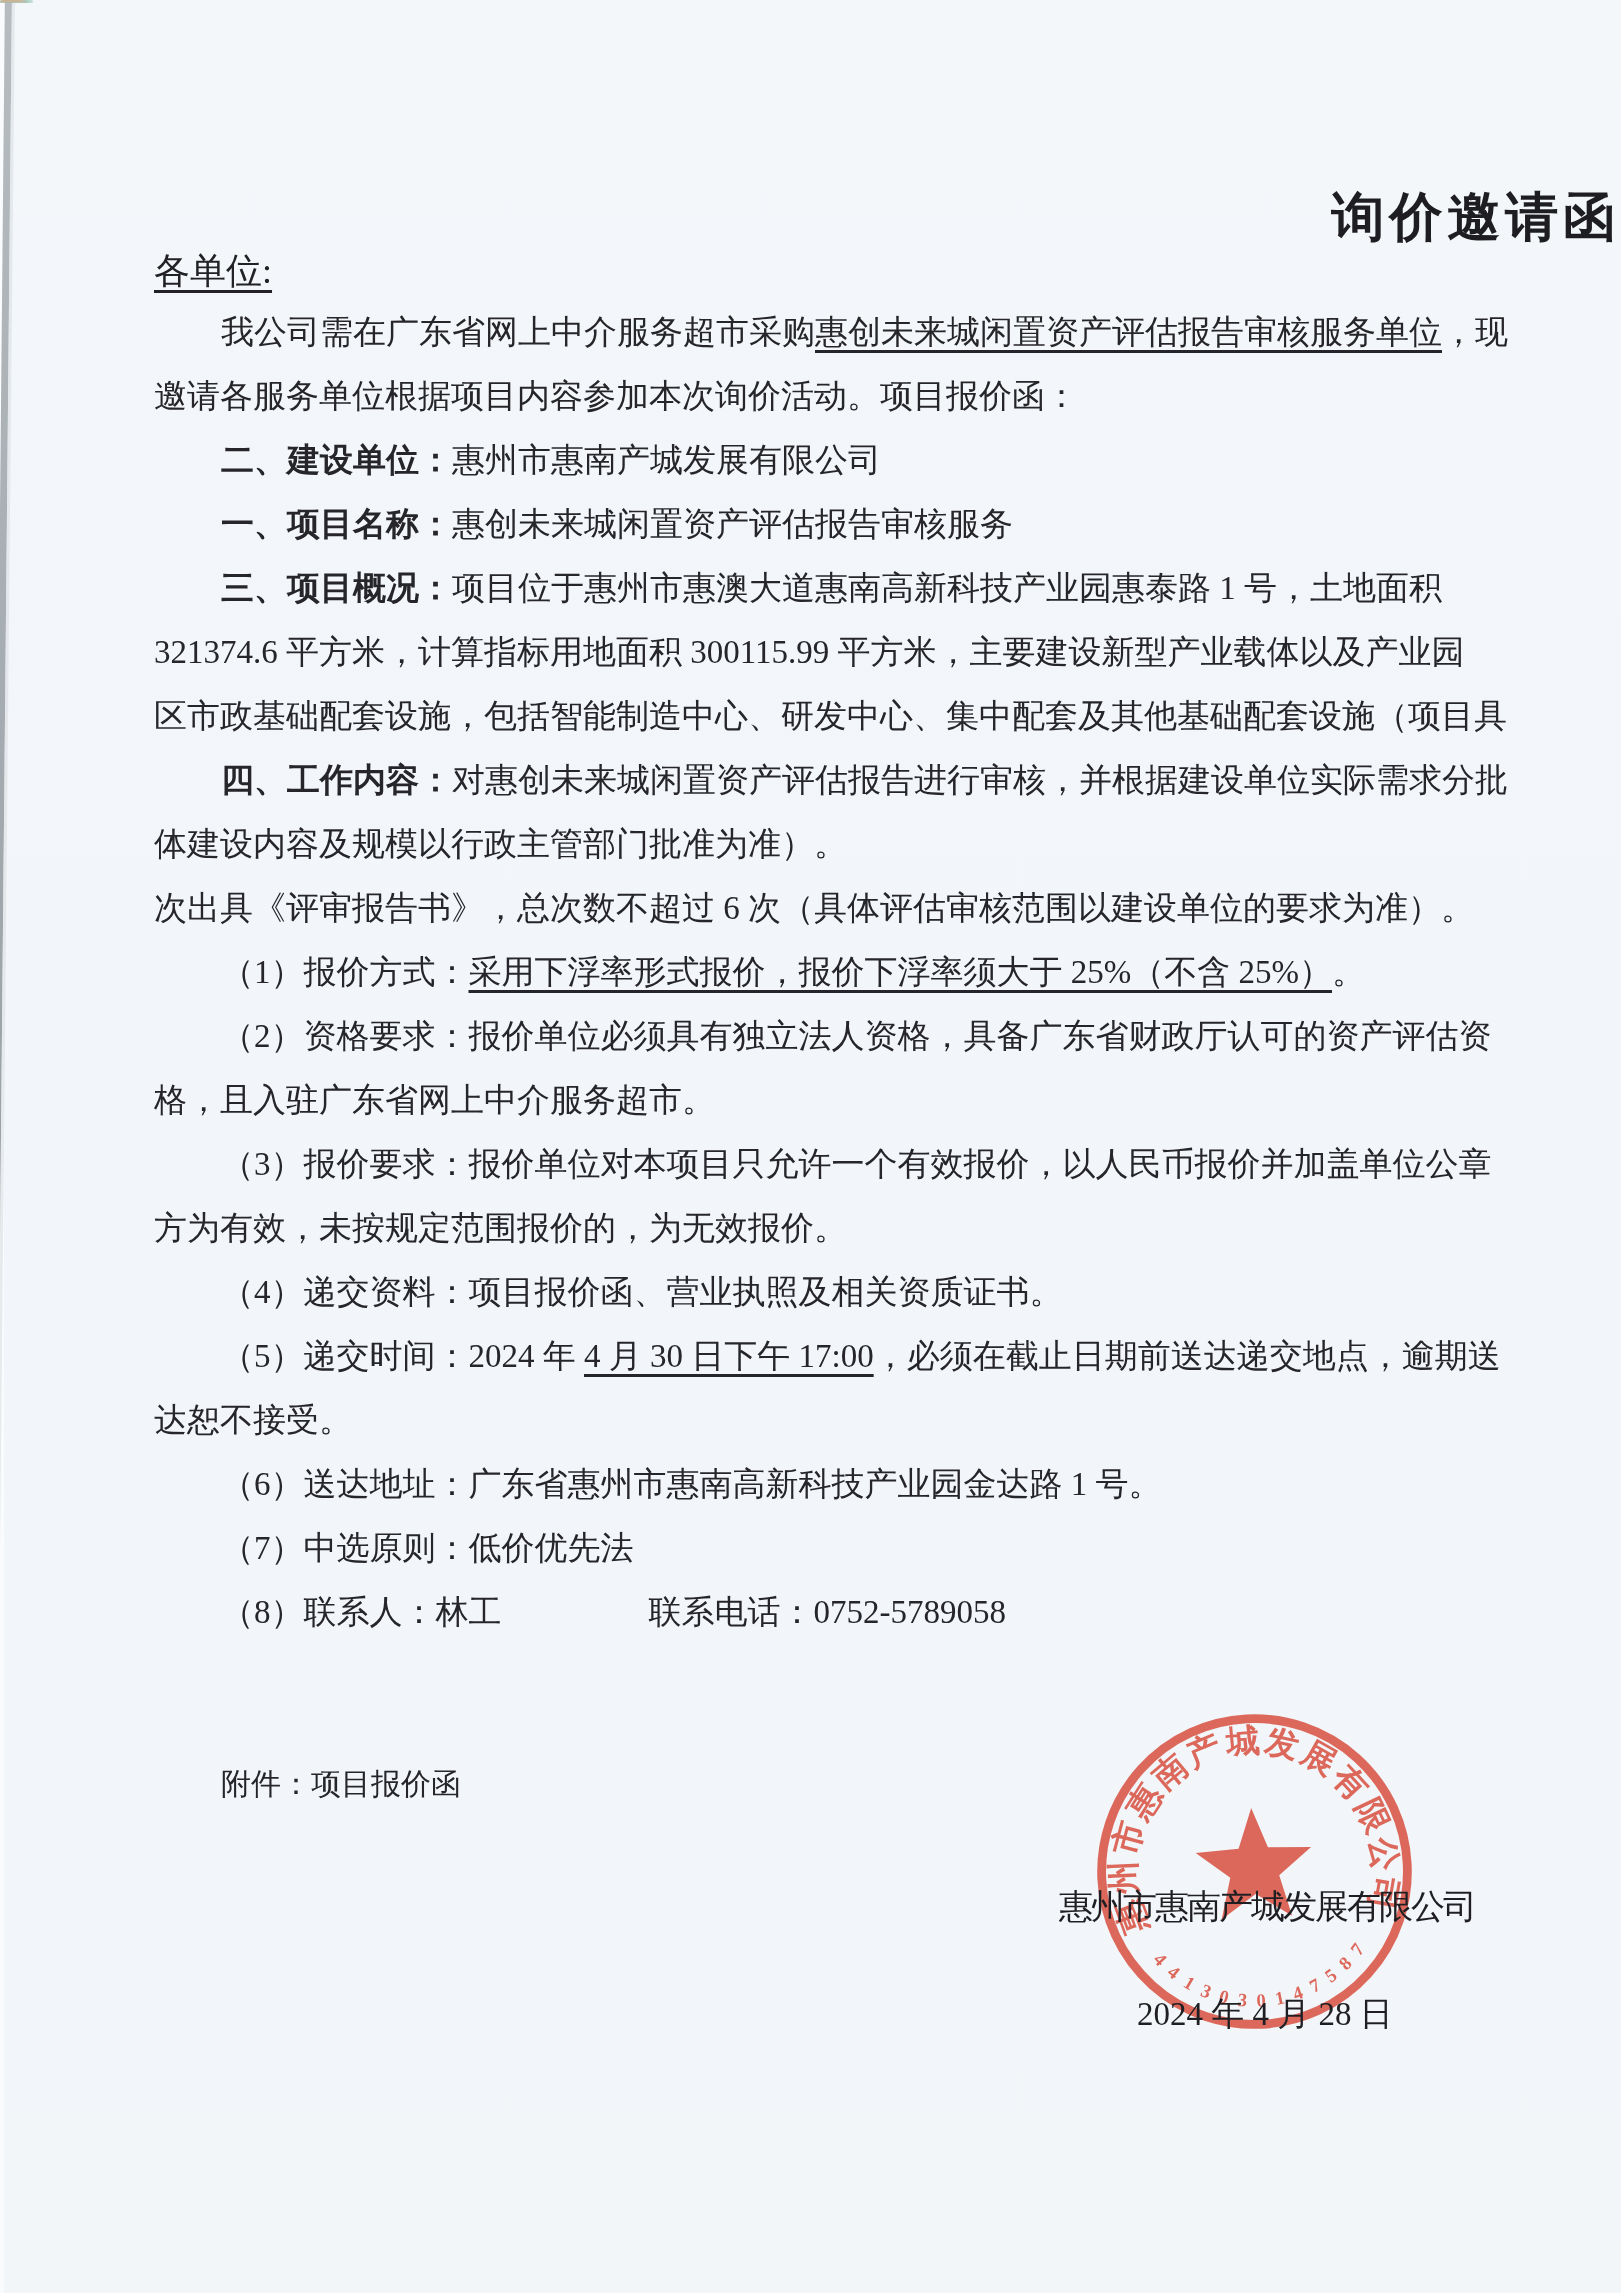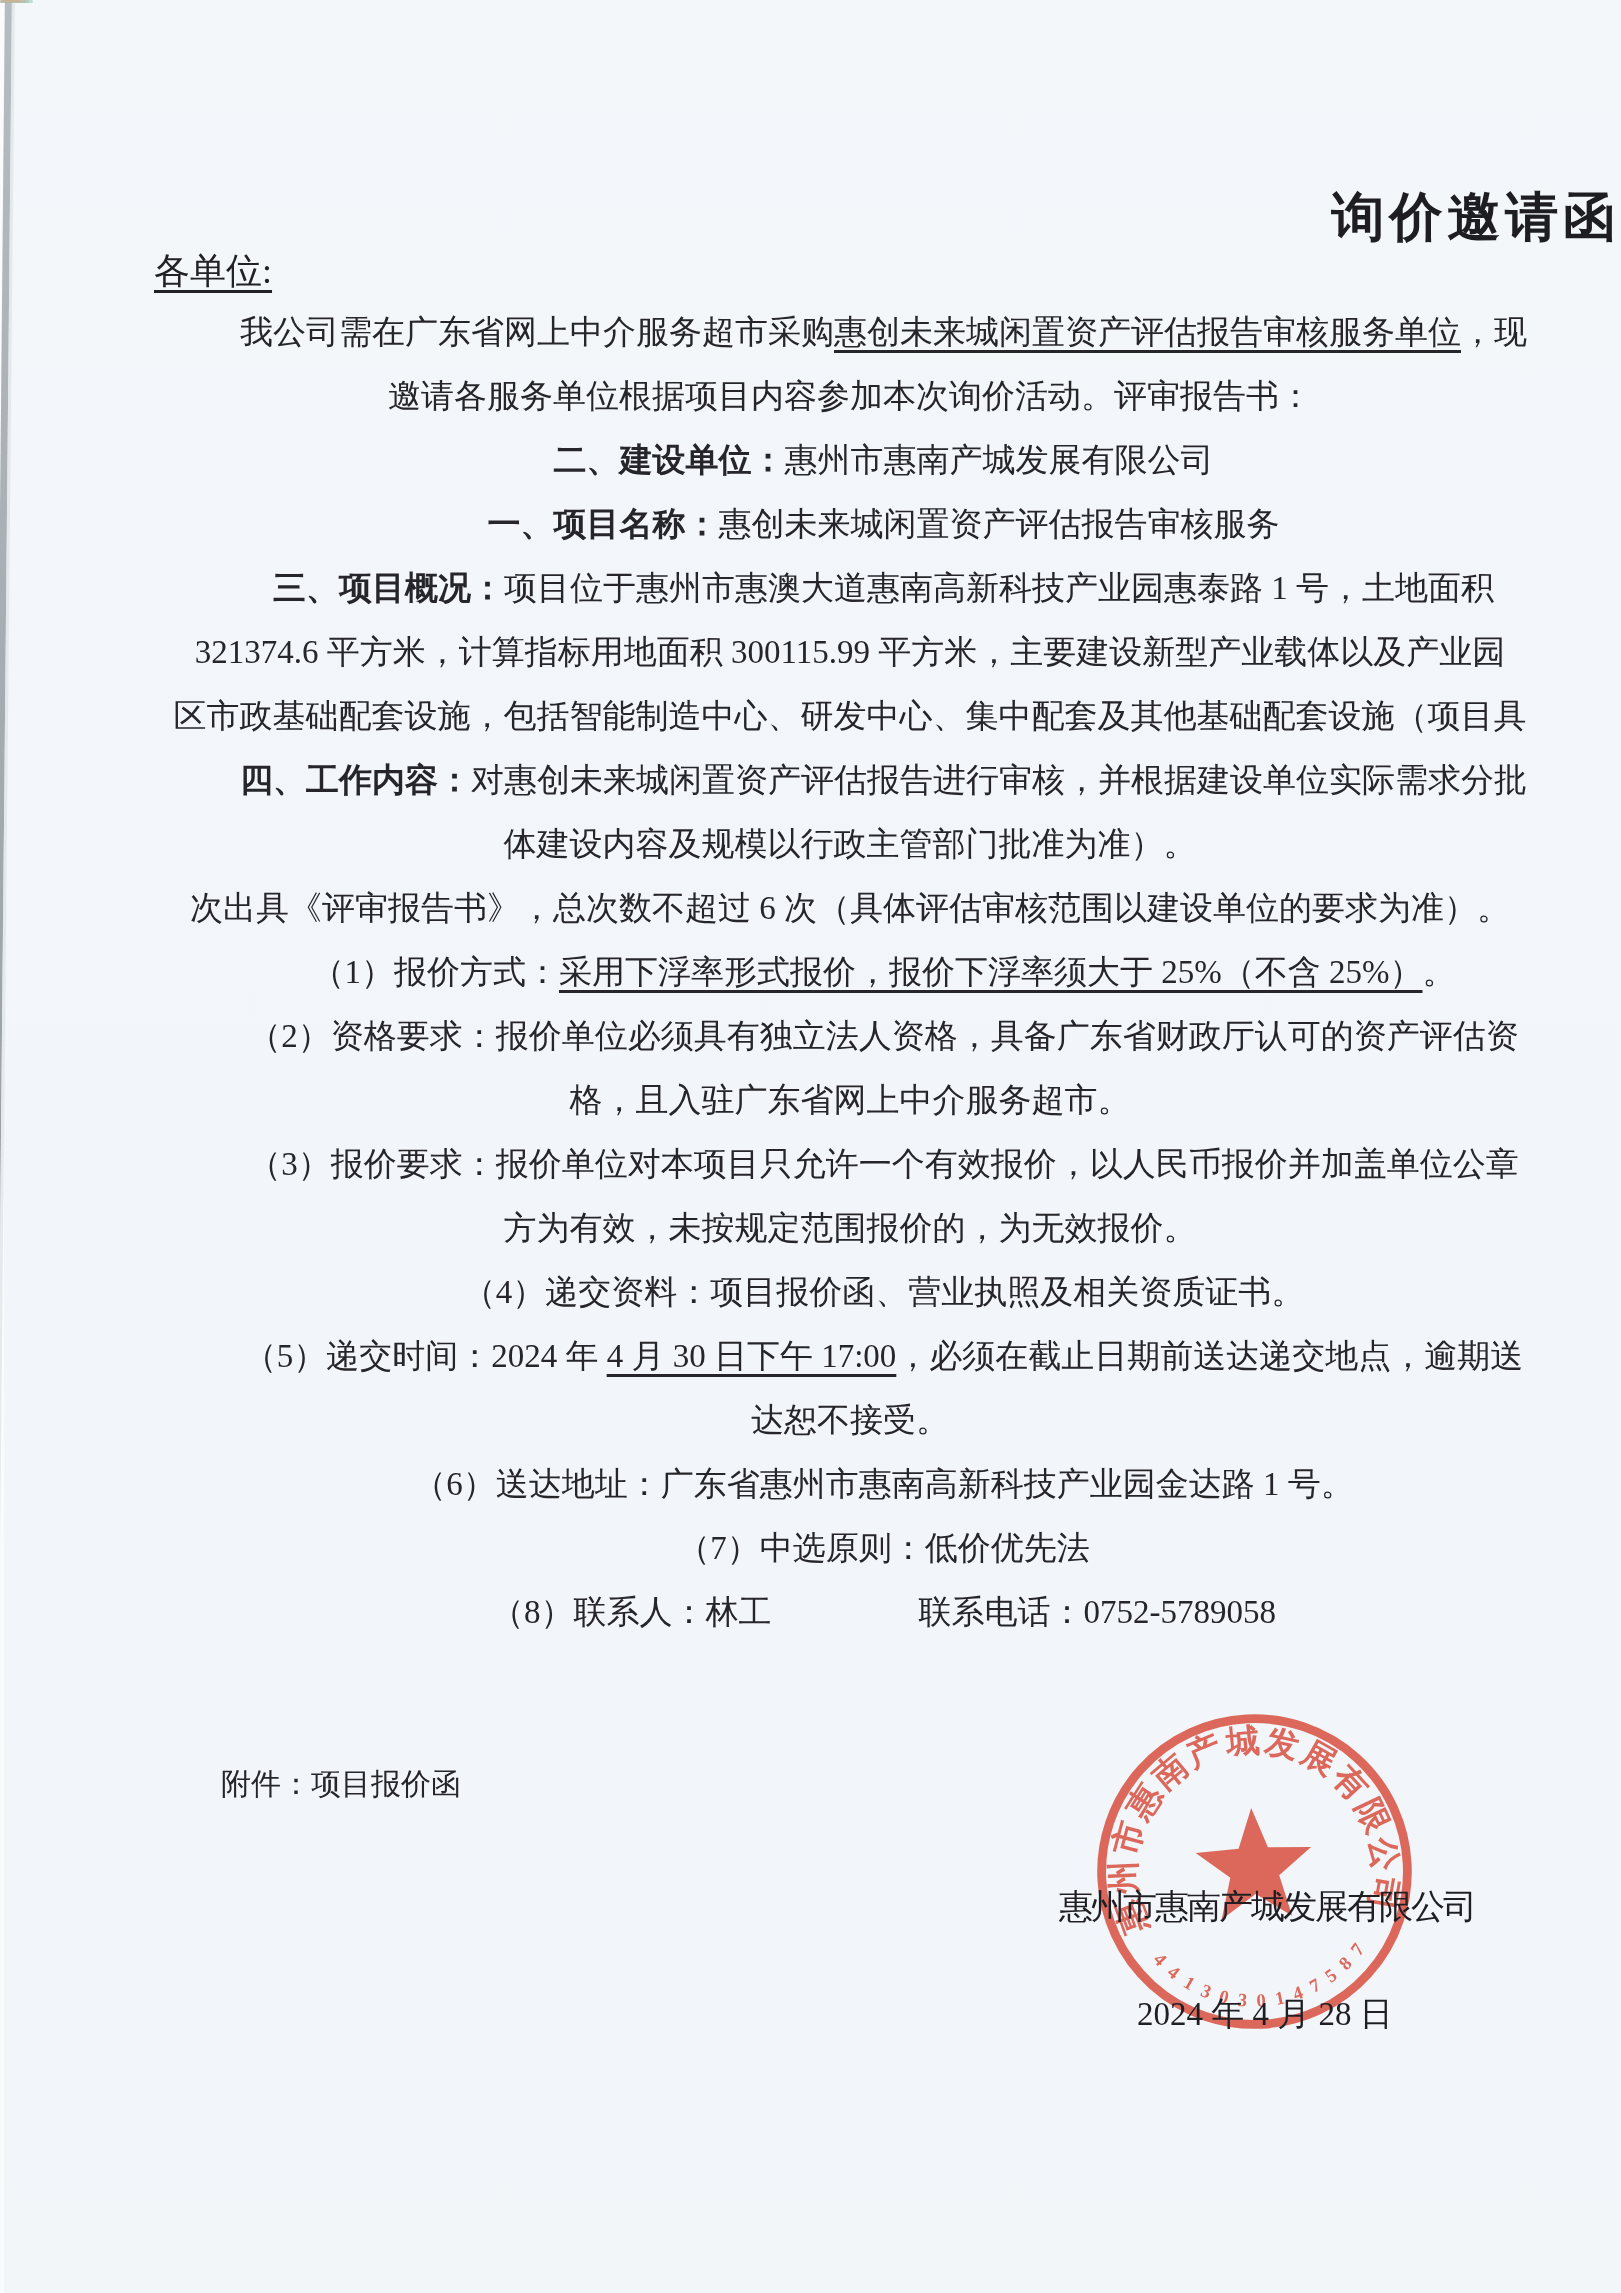--- a/index.html
+++ b/index.html
@@ -32,21 +32,21 @@
     font-size:53px;font-weight:700;letter-spacing:4.9px;color:#1e1e22;
   }
   .salutation{
     position:absolute;left:154px;top:247px;font-size:36px;color:#222226;
     text-decoration:underline;text-underline-offset:6.9px;text-decoration-thickness:2.5px;
   }
   .bodytext{
     position:absolute;left:154px;top:300px;width:1392px;
     font-size:33px;line-height:64px;color:#26262a;
   }
-  .line{height:64px;white-space:nowrap;text-align:center;}
+  .line{height:64px;white-space:nowrap;}
   .ind{padding-left:67px;}
   .b{font-weight:700;font-family:"Liberation Sans","DejaVu Sans",sans-serif;}
   .u{text-decoration:underline;text-underline-offset:6.9px;text-decoration-thickness:2.5px;}
   .gap{display:inline-block;width:147px;}
 
   .attachment{position:absolute;left:221px;top:1764px;font-size:30px;white-space:nowrap;}
 
   .sign-company{position:absolute;left:1059px;top:1884px;font-size:34px;letter-spacing:-2px;
     white-space:nowrap;z-index:3;color:#1f1f23;}
   .sign-date{position:absolute;left:1137px;top:1992px;font-size:33px;white-space:nowrap;
@@ -68,21 +68,21 @@
   <div class="smudge sm3"></div>
   <div class="smudge sm4"></div>
   <div class="smudge sm5"></div>
 
   <div class="title">询价邀请函</div>
 
   <div class="salutation">各单位:</div>
 
   <div class="bodytext">
     <div class="line ind"><span>我公司需在广东省网上中介服务超市采购</span><span class="u">惠创未来城闲置资产评估报告审核服务单位</span><span>，现</span></div>
-    <div class="line"><span>邀请各服务单位根据项目内容参加本次询价活动。评审报告书：</span></div>
+    <div class="line"><span>邀请各服务单位根据项目内容参加本次询价活动。项目报价函：</span></div>
 
     <div class="line ind"><span class="b">二、建设单位：</span><span>惠州市惠南产城发展有限公司</span></div>
     <div class="line ind"><span class="b">一、项目名称：</span><span>惠创未来城闲置资产评估报告审核服务</span></div>
 
     <div class="line ind"><span class="b">三、项目概况：</span><span>项目位于惠州市惠澳大道惠南高新科技产业园惠泰路 1 号，土地面积</span></div>
     <div class="line"><span>321374.6 平方米，计算指标用地面积 300115.99 平方米，主要建设新型产业载体以及产业园</span></div>
     <div class="line"><span>区市政基础配套设施，包括智能制造中心、研发中心、集中配套及其他基础配套设施（项目具</span></div>
     <div class="line ind"><span class="b">四、工作内容：</span><span>对惠创未来城闲置资产评估报告进行审核，并根据建设单位实际需求分批</span></div>
 
     <div class="line"><span>体建设内容及规模以行政主管部门批准为准）。</span></div>

